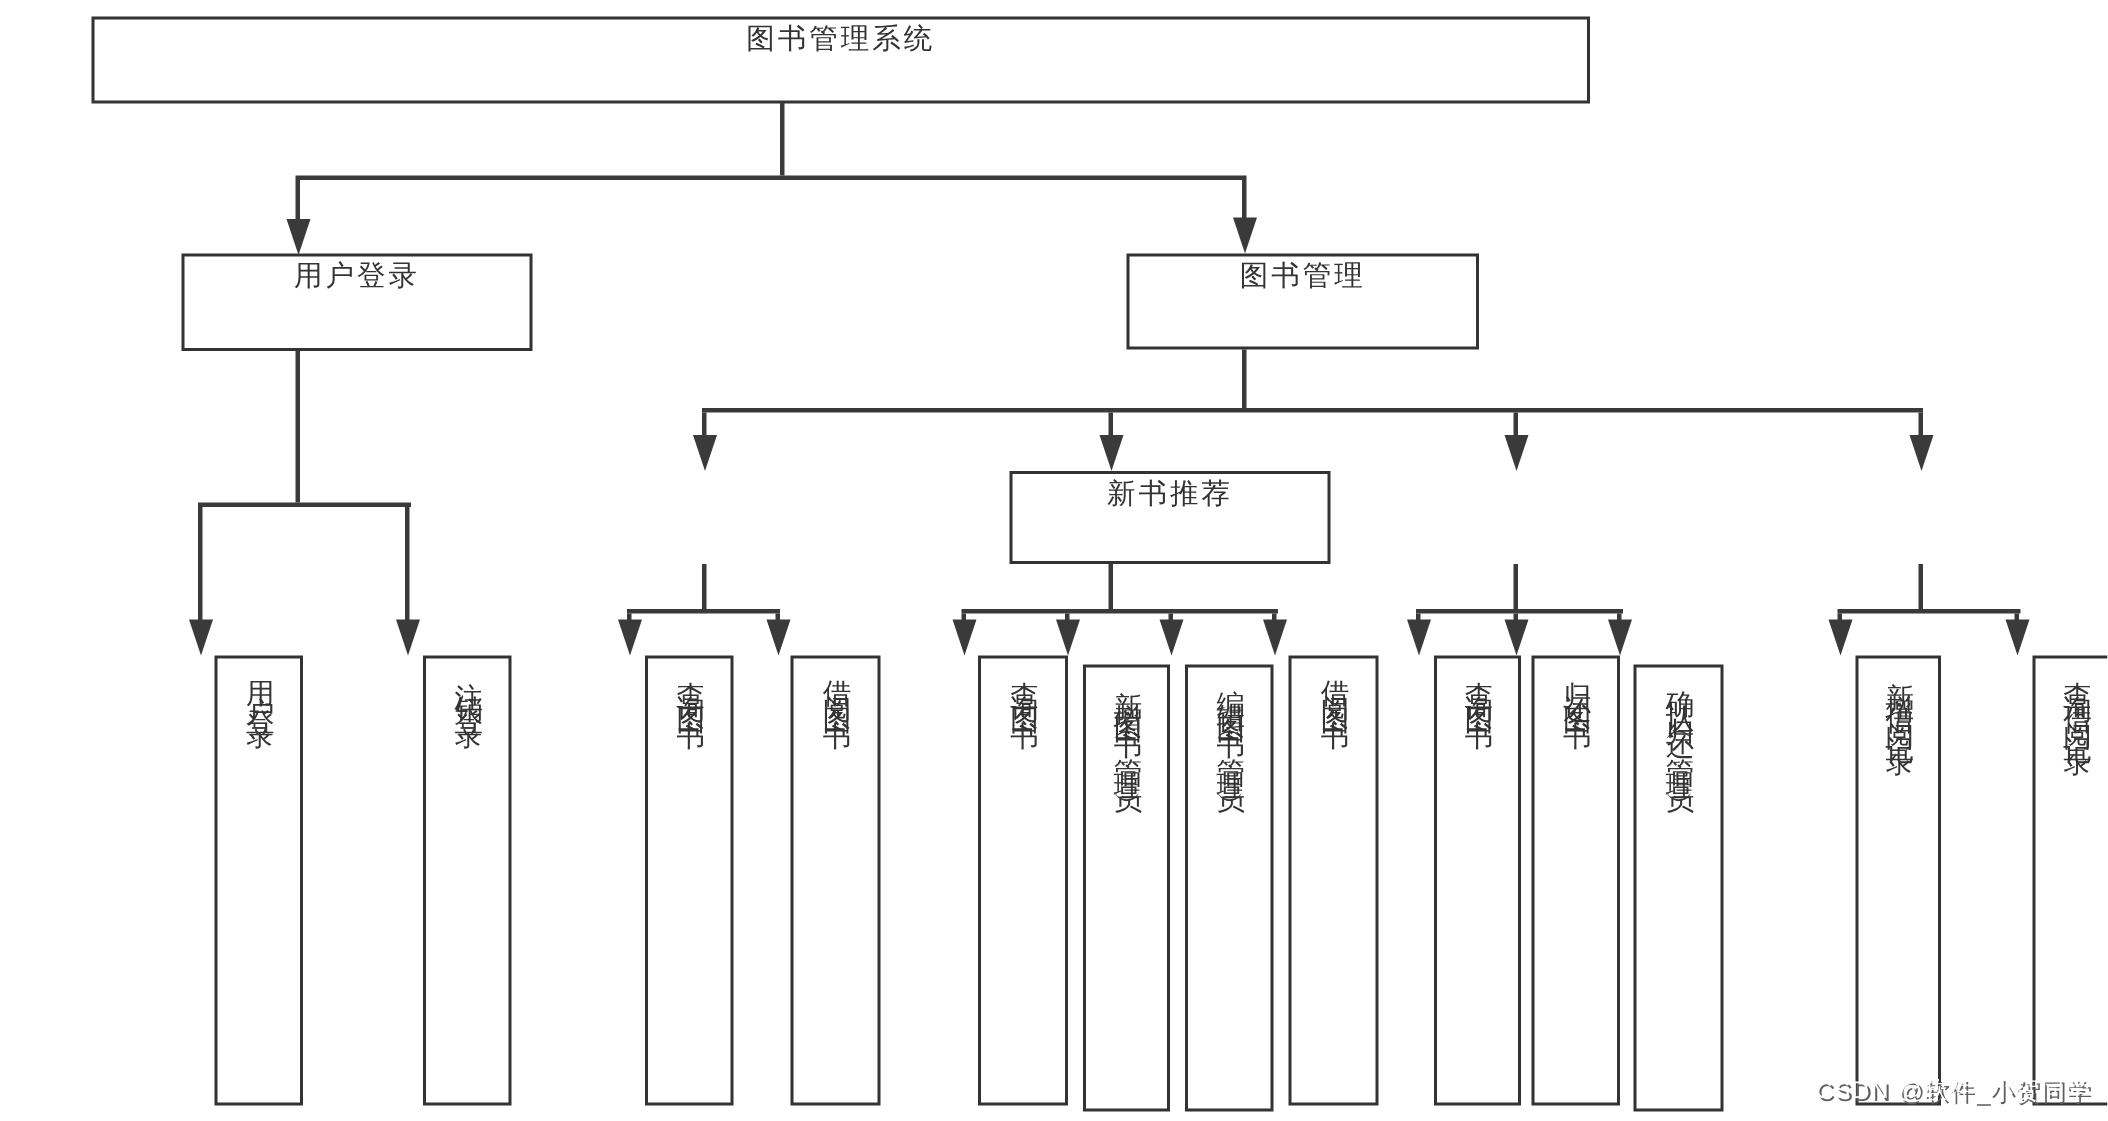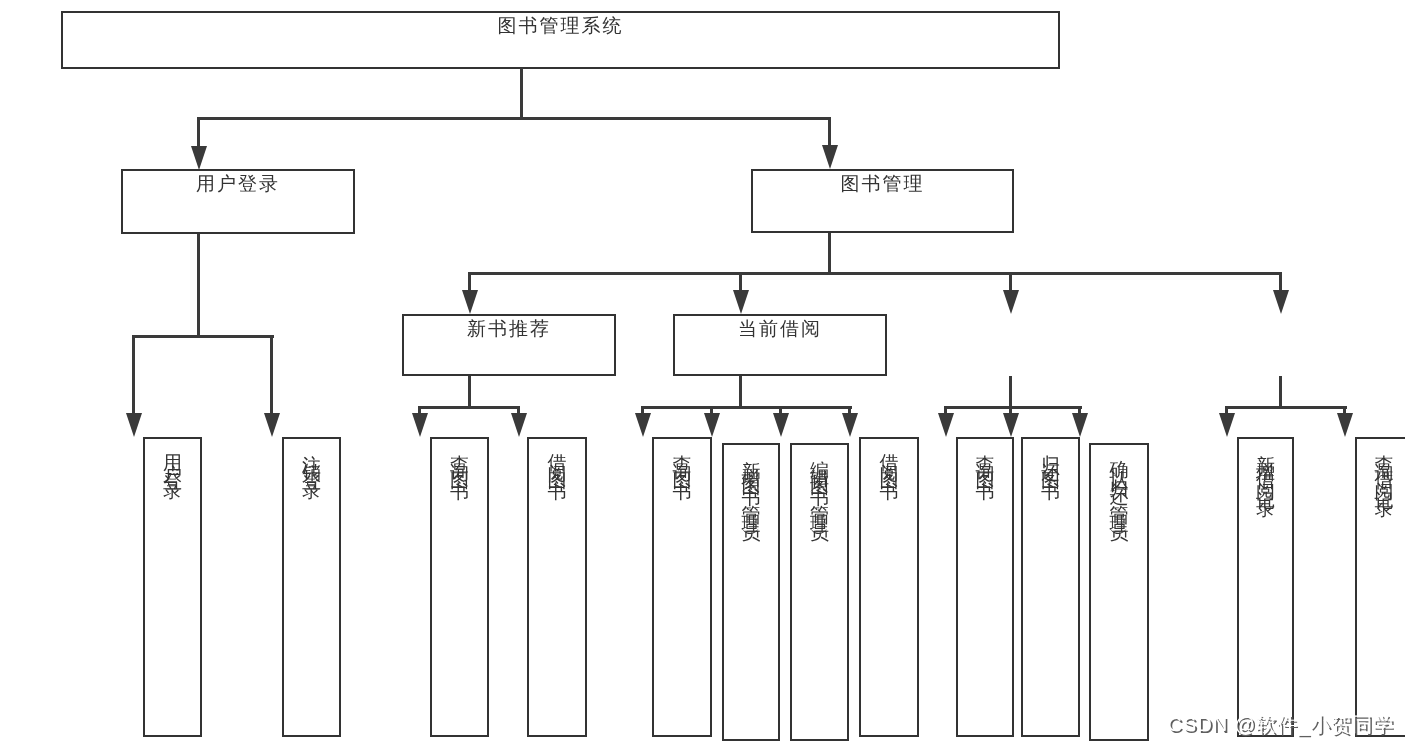--- a/index.html
+++ b/index.html
@@ -46,51 +46,48 @@
   .arrow{
     position:absolute;
     width:0;height:0;
     border-left:8px solid transparent;
     border-right:8px solid transparent;
     border-top:24px solid var(--line-color);
   }
   .watermark{
     position:absolute;
     right:11px;bottom:9px;
-    font-size:20px;
+    font-size:16px;
     letter-spacing:1px;
     color:var(--watermark-color);
     text-shadow:2px 2px 0 var(--watermark-shadow);
     z-index:5;
     white-space:nowrap;
   }
 </style>
 </head>
 <body>
 
 <div id="diagram">
 
   <div class="box h" style="left:22px;top:11px;width:999px;height:58px">
     <span>图书管理系统</span>
   </div>
 
   <div class="box h" style="left:82px;top:169px;width:234px;height:65px">
     <span>用户登录</span>
   </div>
 
-  <div class="box h" style="left:712px;top:169px;width:263px;height:64px">
+  <div class="box h" style="left:712px;top:169px;width:235px;height:64px">
     <span>图书管理</span>
   </div>
 
-  <div class="box h" style="left:363px;top:314px;width:214px;height:62px">
-    <span>新书推荐</span>
-  </div>
 
   <div class="box h" style="left:634px;top:314px;width:214px;height:62px">
-    <span>当前借阅</span>
+    <span>新书推荐</span>
   </div>
 
 
 
   <div class="box v" style="left:104px;top:437px;width:59px;height:300px">
     <span>用户登录</span>
   </div>
   <div class="box v" style="left:243px;top:437px;width:59px;height:300px">
     <span>注销登录</span>
   </div>

